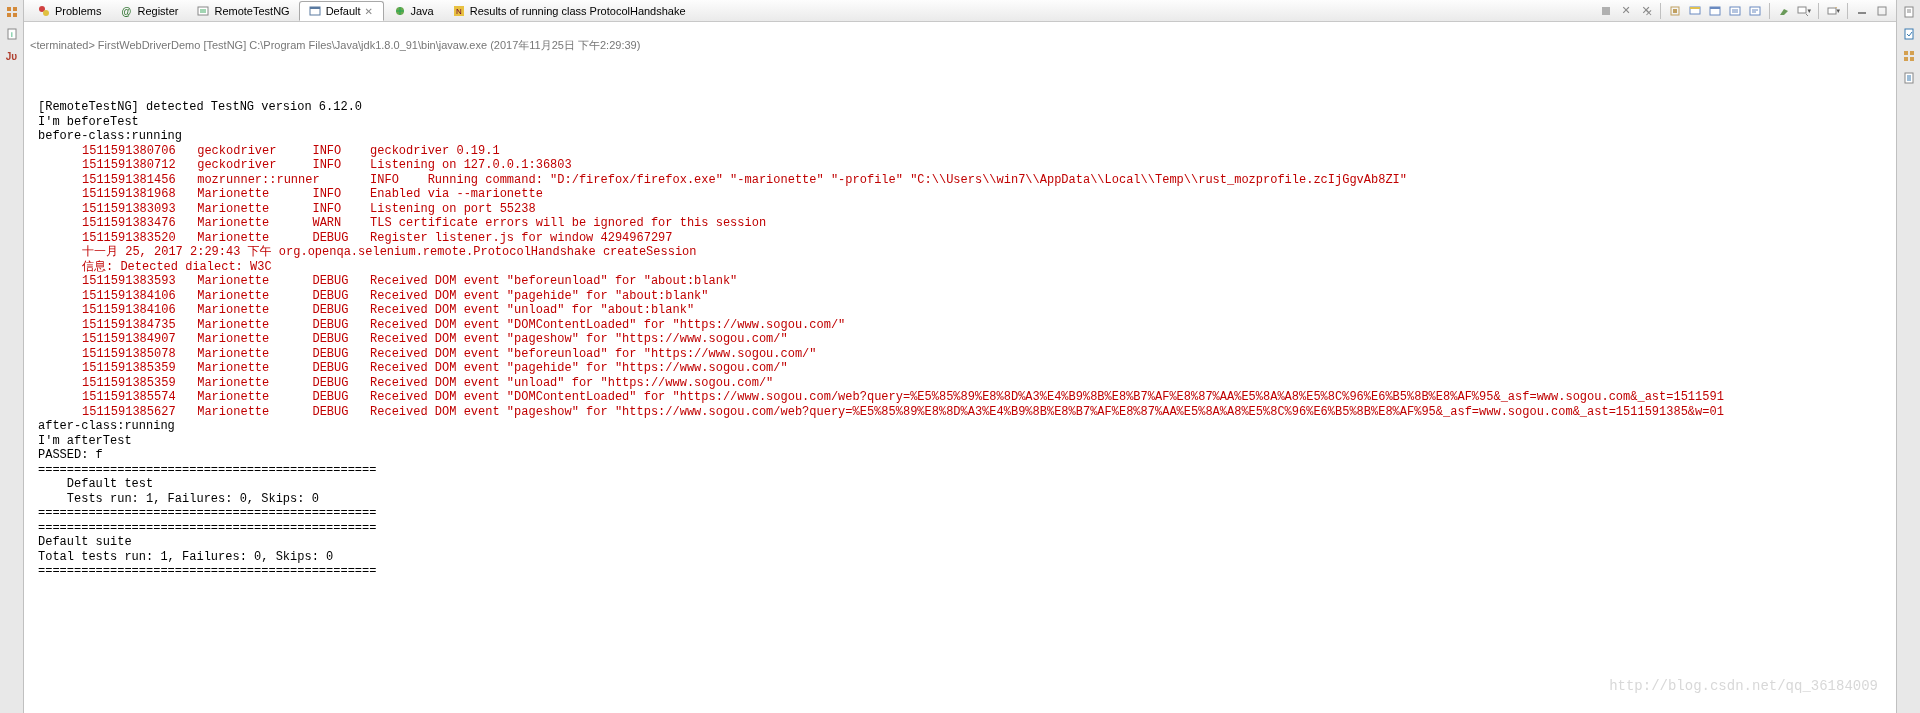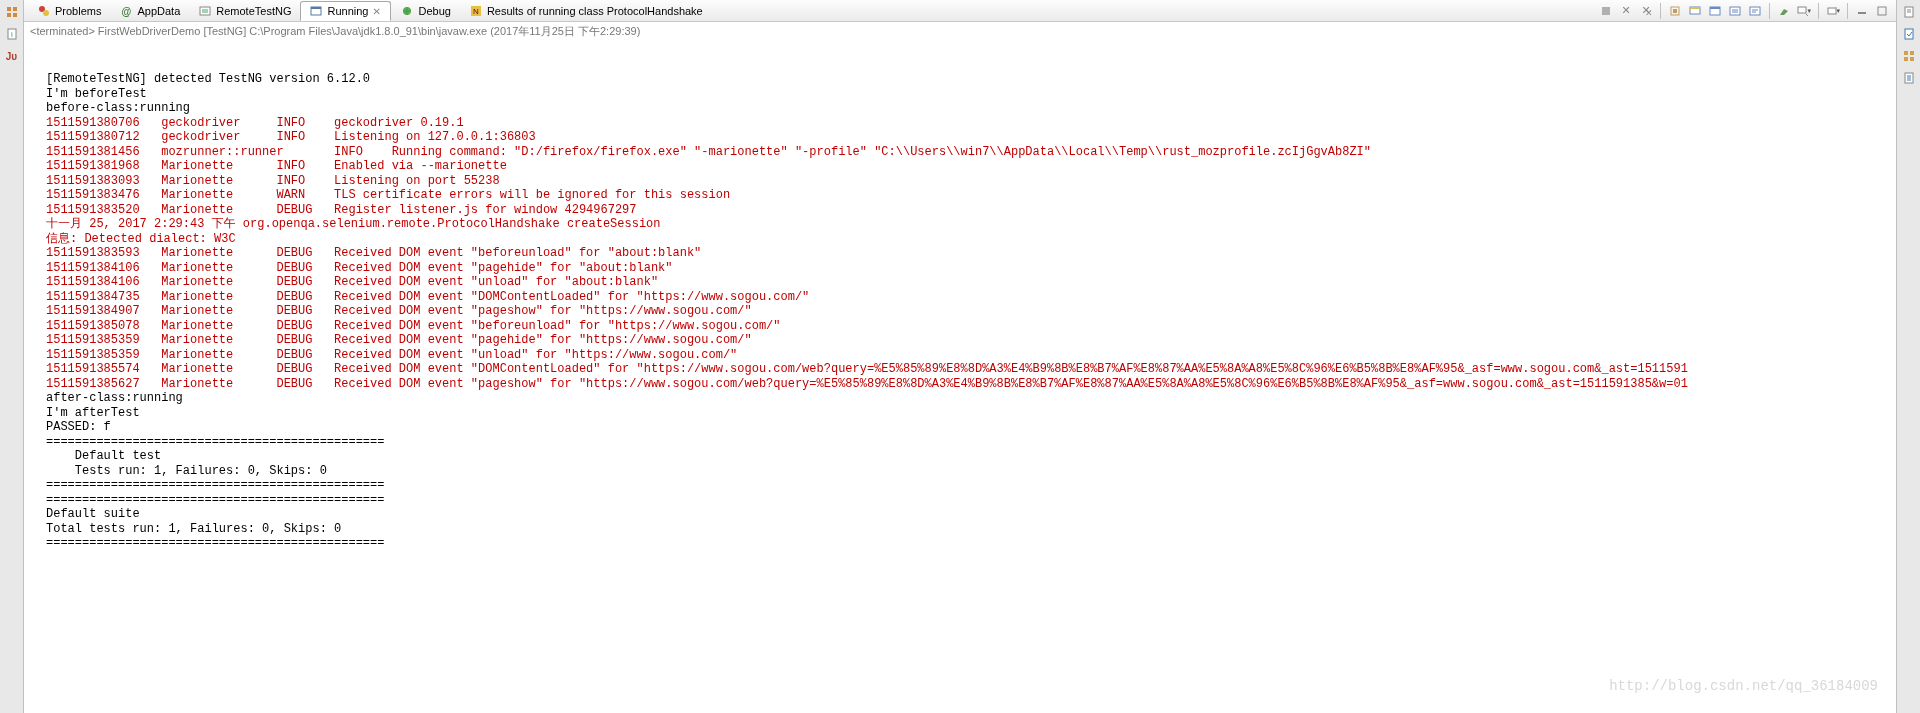--- a/index.html
+++ b/index.html
@@ -8,25 +8,25 @@
 .left-trim { width:24px; background:#e8e8e8; border-right:1px solid #c0c0c0; display:flex; flex-direction:column; align-items:center; padding-top:4px; gap:6px; }
 .left-trim .ic { width:16px; height:16px; display:flex; align-items:center; justify-content:center; font-size:10px; cursor:pointer; }
 .center-area { flex:1; display:flex; flex-direction:column; min-width:0; }
 .tabbar { display:flex; align-items:center; height:22px; background:linear-gradient(#fdfdfd,#eaeaea); border-bottom:1px solid #c8c8c8; padding-left:4px; }
 .tab { display:flex; align-items:center; gap:4px; padding:2px 8px; border:1px solid transparent; border-bottom:none; cursor:pointer; white-space:nowrap; }
 .tab.active { background:#fff; border:1px solid #a8a8a8; border-bottom:1px solid #fff; border-radius:3px 3px 0 0; }
 .tab .ico { width:14px; height:14px; display:inline-flex; align-items:center; justify-content:center; font-size:10px; }
 .tab .close { width:10px; height:10px; color:#888; font-size:10px; }
 .tabbar-right { margin-left:auto; display:flex; align-items:center; gap:4px; padding-right:6px; }
 .tool-ic { width:16px; height:16px; display:flex; align-items:center; justify-content:center; cursor:pointer; color:#555; font-size:11px; border:1px solid transparent; }
-.sub-header { padding:2px 6px; color:#777; font-size:11px; background:#fff; border-bottom:0; }
-.console-body { flex:1; background:#fff; overflow:auto; font-family:"Courier New",monospace; font-size:12px; line-height:14.5px; padding:2px 22px; white-space:pre; position:relative; }
+.sub-header { padding:16px 6px; color:#777; font-size:11px; background:#fff; border-bottom:0; }
+.console-body { flex:1; background:#fff; overflow:auto; font-family:"Courier New",monospace; font-size:12px; line-height:14.5px; padding:2px 14px; white-space:pre; position:relative; }
 .ln { display:block; }
 .black { color:#000; }
-.red { color:#c00000; }
+.red { color:#c00000;margin-left:44px; }
 .watermark { position:absolute; right:18px; bottom:20px; color:#d8d8d8; font-family:"Courier New",monospace; font-size:14px; pointer-events:none; }
 .right-trim { width:24px; background:#e8e8e8; border-left:1px solid #c0c0c0; display:flex; flex-direction:column; align-items:center; padding-top:4px; gap:6px; }
 .right-trim .ic { width:16px; height:16px; display:flex; align-items:center; justify-content:center; font-size:10px; cursor:pointer; }
 .sep { width:1px; height:16px; background:#c0c0c0; margin:0 2px; }
 svg { display:block; }
 </style>
 </head>
 <body>
 
 <div class="workbench">
@@ -57,54 +57,54 @@
             <svg width="12" height="12">
               <circle cx="4" cy="4" r="3" fill="#d04040"></circle>
               <circle cx="8" cy="8" r="3" fill="#e0c040"></circle>
             </svg>
           </span>
         <span>Problems</span>
       </div>
 
       <div class="tab">
         <span class="ico" style="color:#3a7a3a;font-weight:bold;">@</span>
-        <span>AppData</span>
+        <span>Register</span>
       </div>
 
       <div class="tab">
         <span class="ico">
             <svg width="12" height="12">
               <rect x="1" y="2" width="10" height="8" fill="#fff" stroke="#888"></rect>
               <line x1="3" y1="5" x2="9" y2="5" stroke="#4a6"></line>
               <line x1="3" y1="7" x2="9" y2="7" stroke="#4a6"></line>
             </svg>
           </span>
         <span>RemoteTestNG</span>
       </div>
 
       <div class="tab active">
         <span class="ico">
             <svg width="12" height="12">
               <rect x="1" y="2" width="10" height="8" fill="#fff" stroke="#5a7aa0"></rect>
               <rect x="1" y="2" width="10" height="2" fill="#5a7aa0"></rect>
             </svg>
           </span>
-        <span>Running</span>
+        <span>Default</span>
         <span class="close">✕</span>
       </div>
 
       <div class="tab">
         <span class="ico">
             <svg width="12" height="12">
               <circle cx="6" cy="6" r="4" fill="#6aa84f"></circle>
               <line x1="2" y1="6" x2="10" y2="6" stroke="#2a5" stroke-width="1"></line>
               <line x1="6" y1="2" x2="6" y2="10" stroke="#2a5" stroke-width="1"></line>
             </svg>
           </span>
-        <span>Debug</span>
+        <span>Java</span>
       </div>
 
       <div class="tab">
         <span class="ico">
             <svg width="12" height="12">
               <rect x="1" y="1" width="10" height="10" fill="#e8c040"></rect>
               <text x="6" y="9" font-size="8" text-anchor="middle" fill="#603">N</text>
             </svg>
           </span>
         <span>Results of running class ProtocolHandshake</span>

